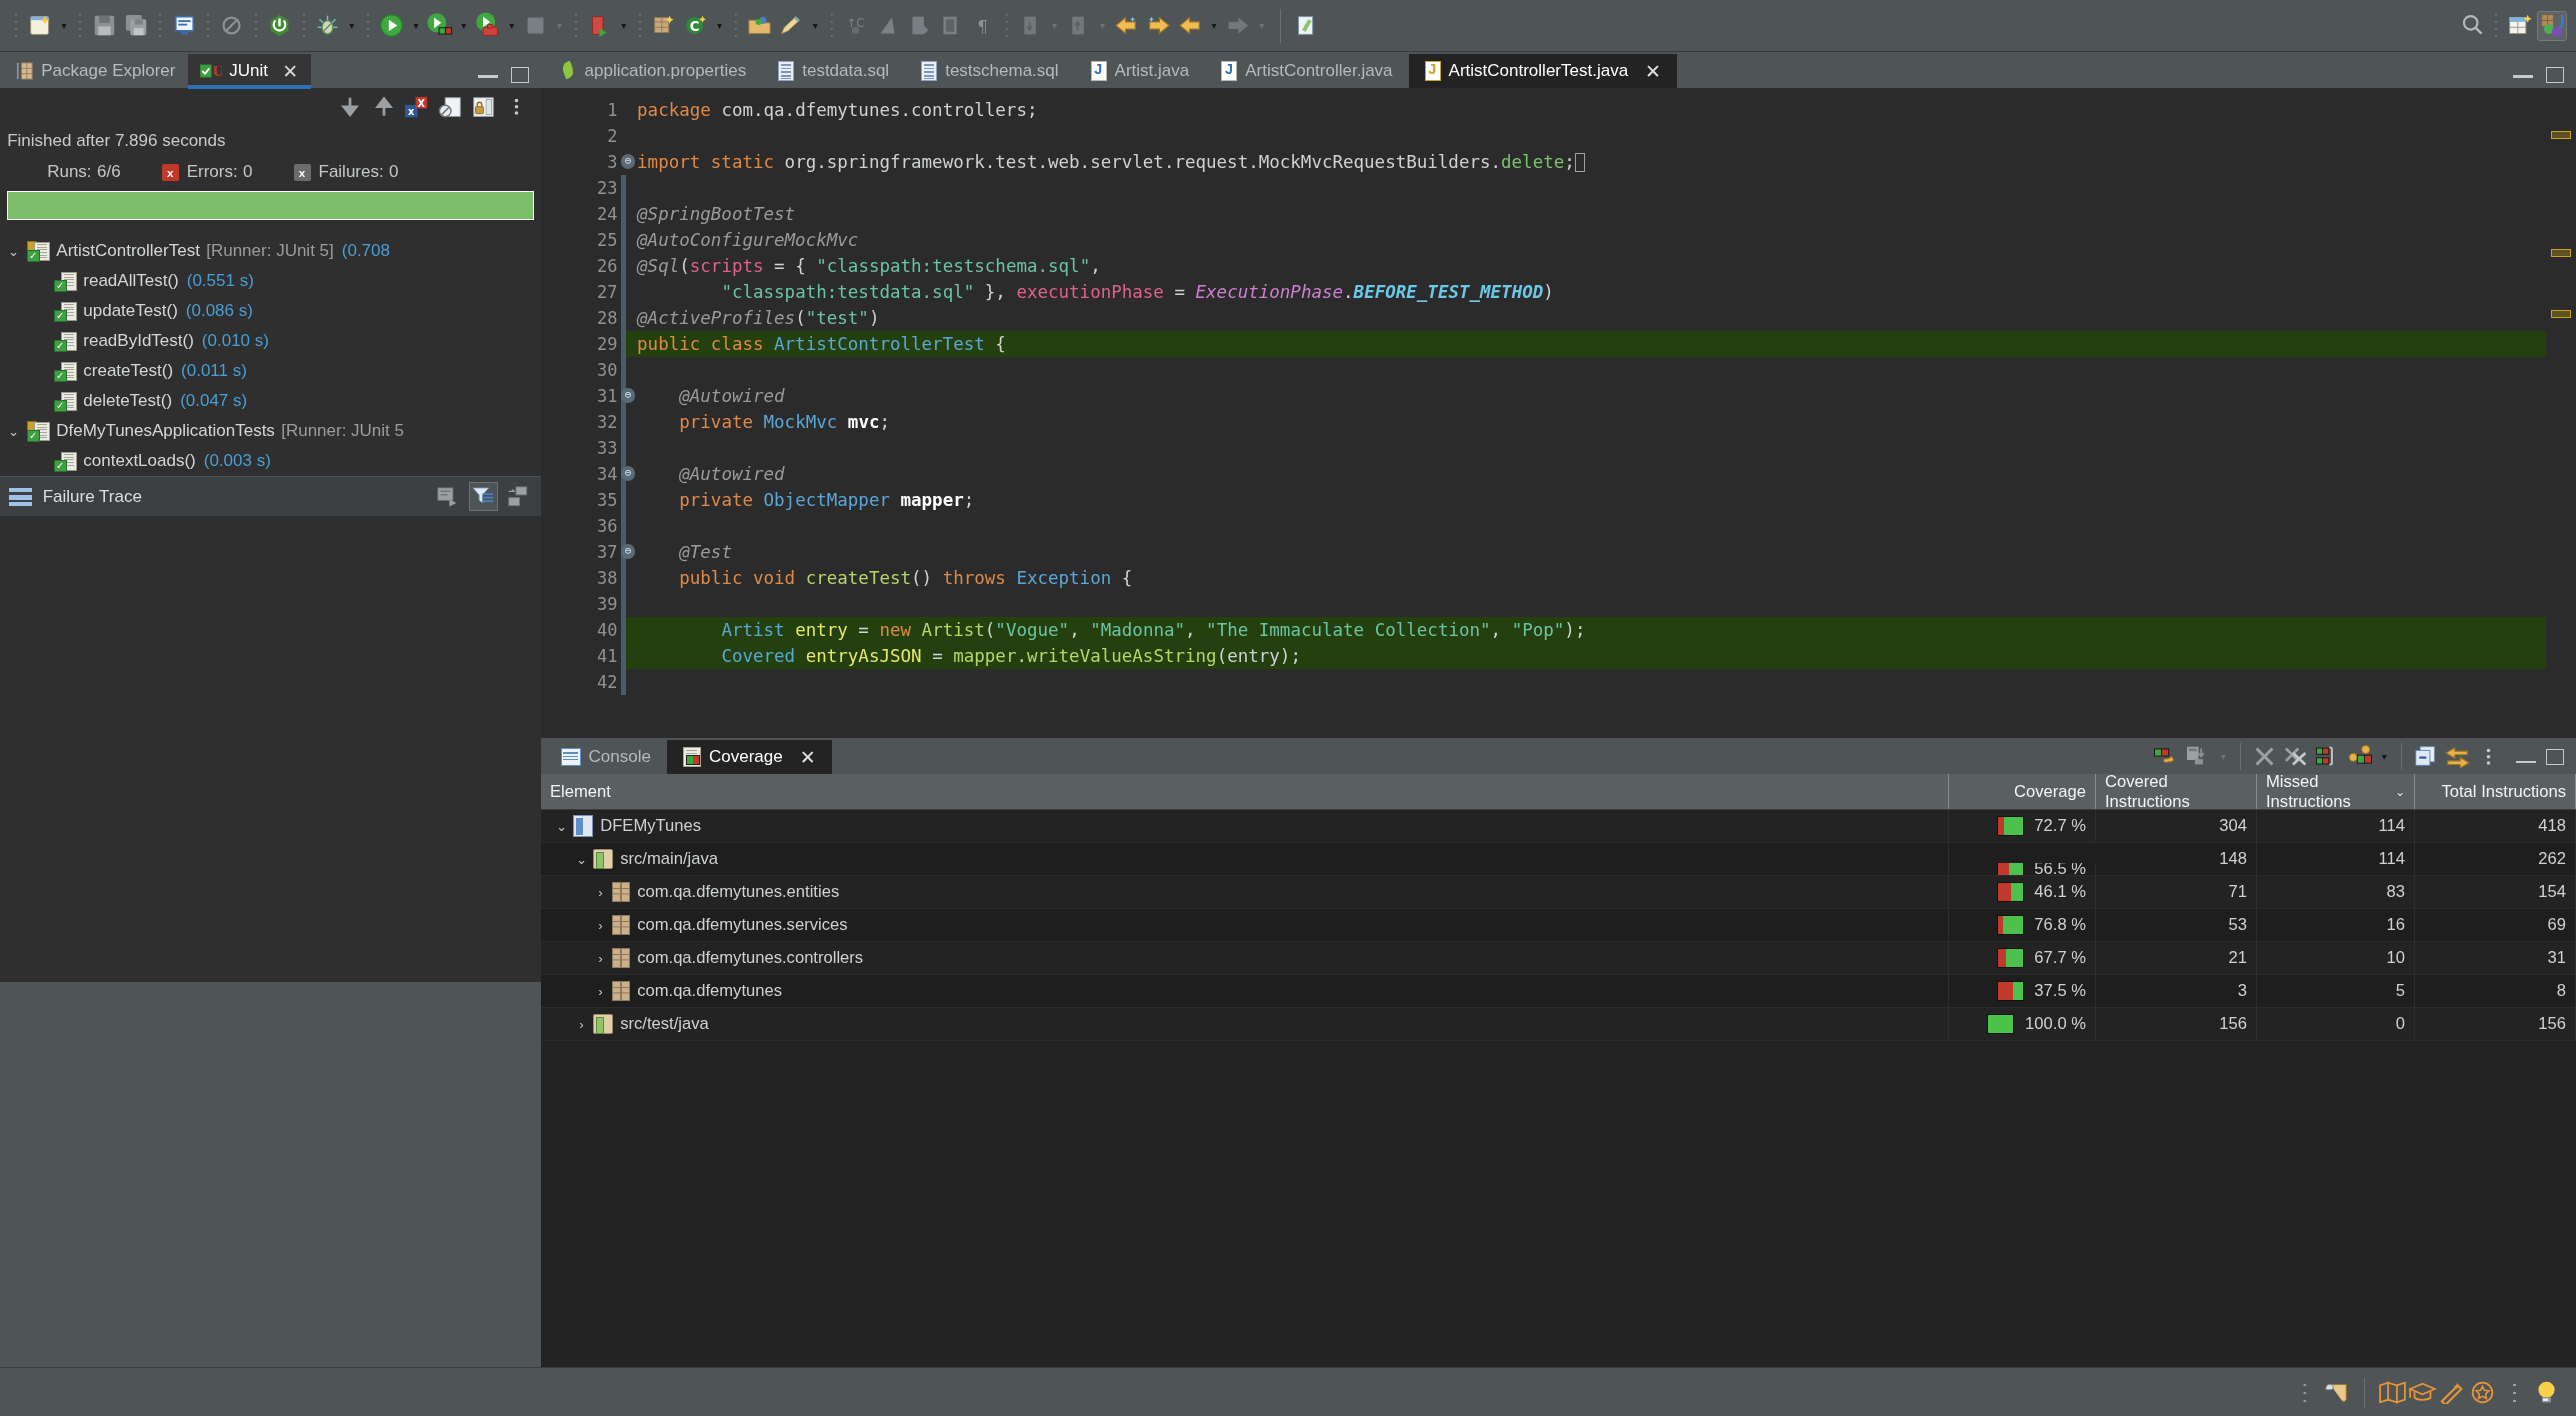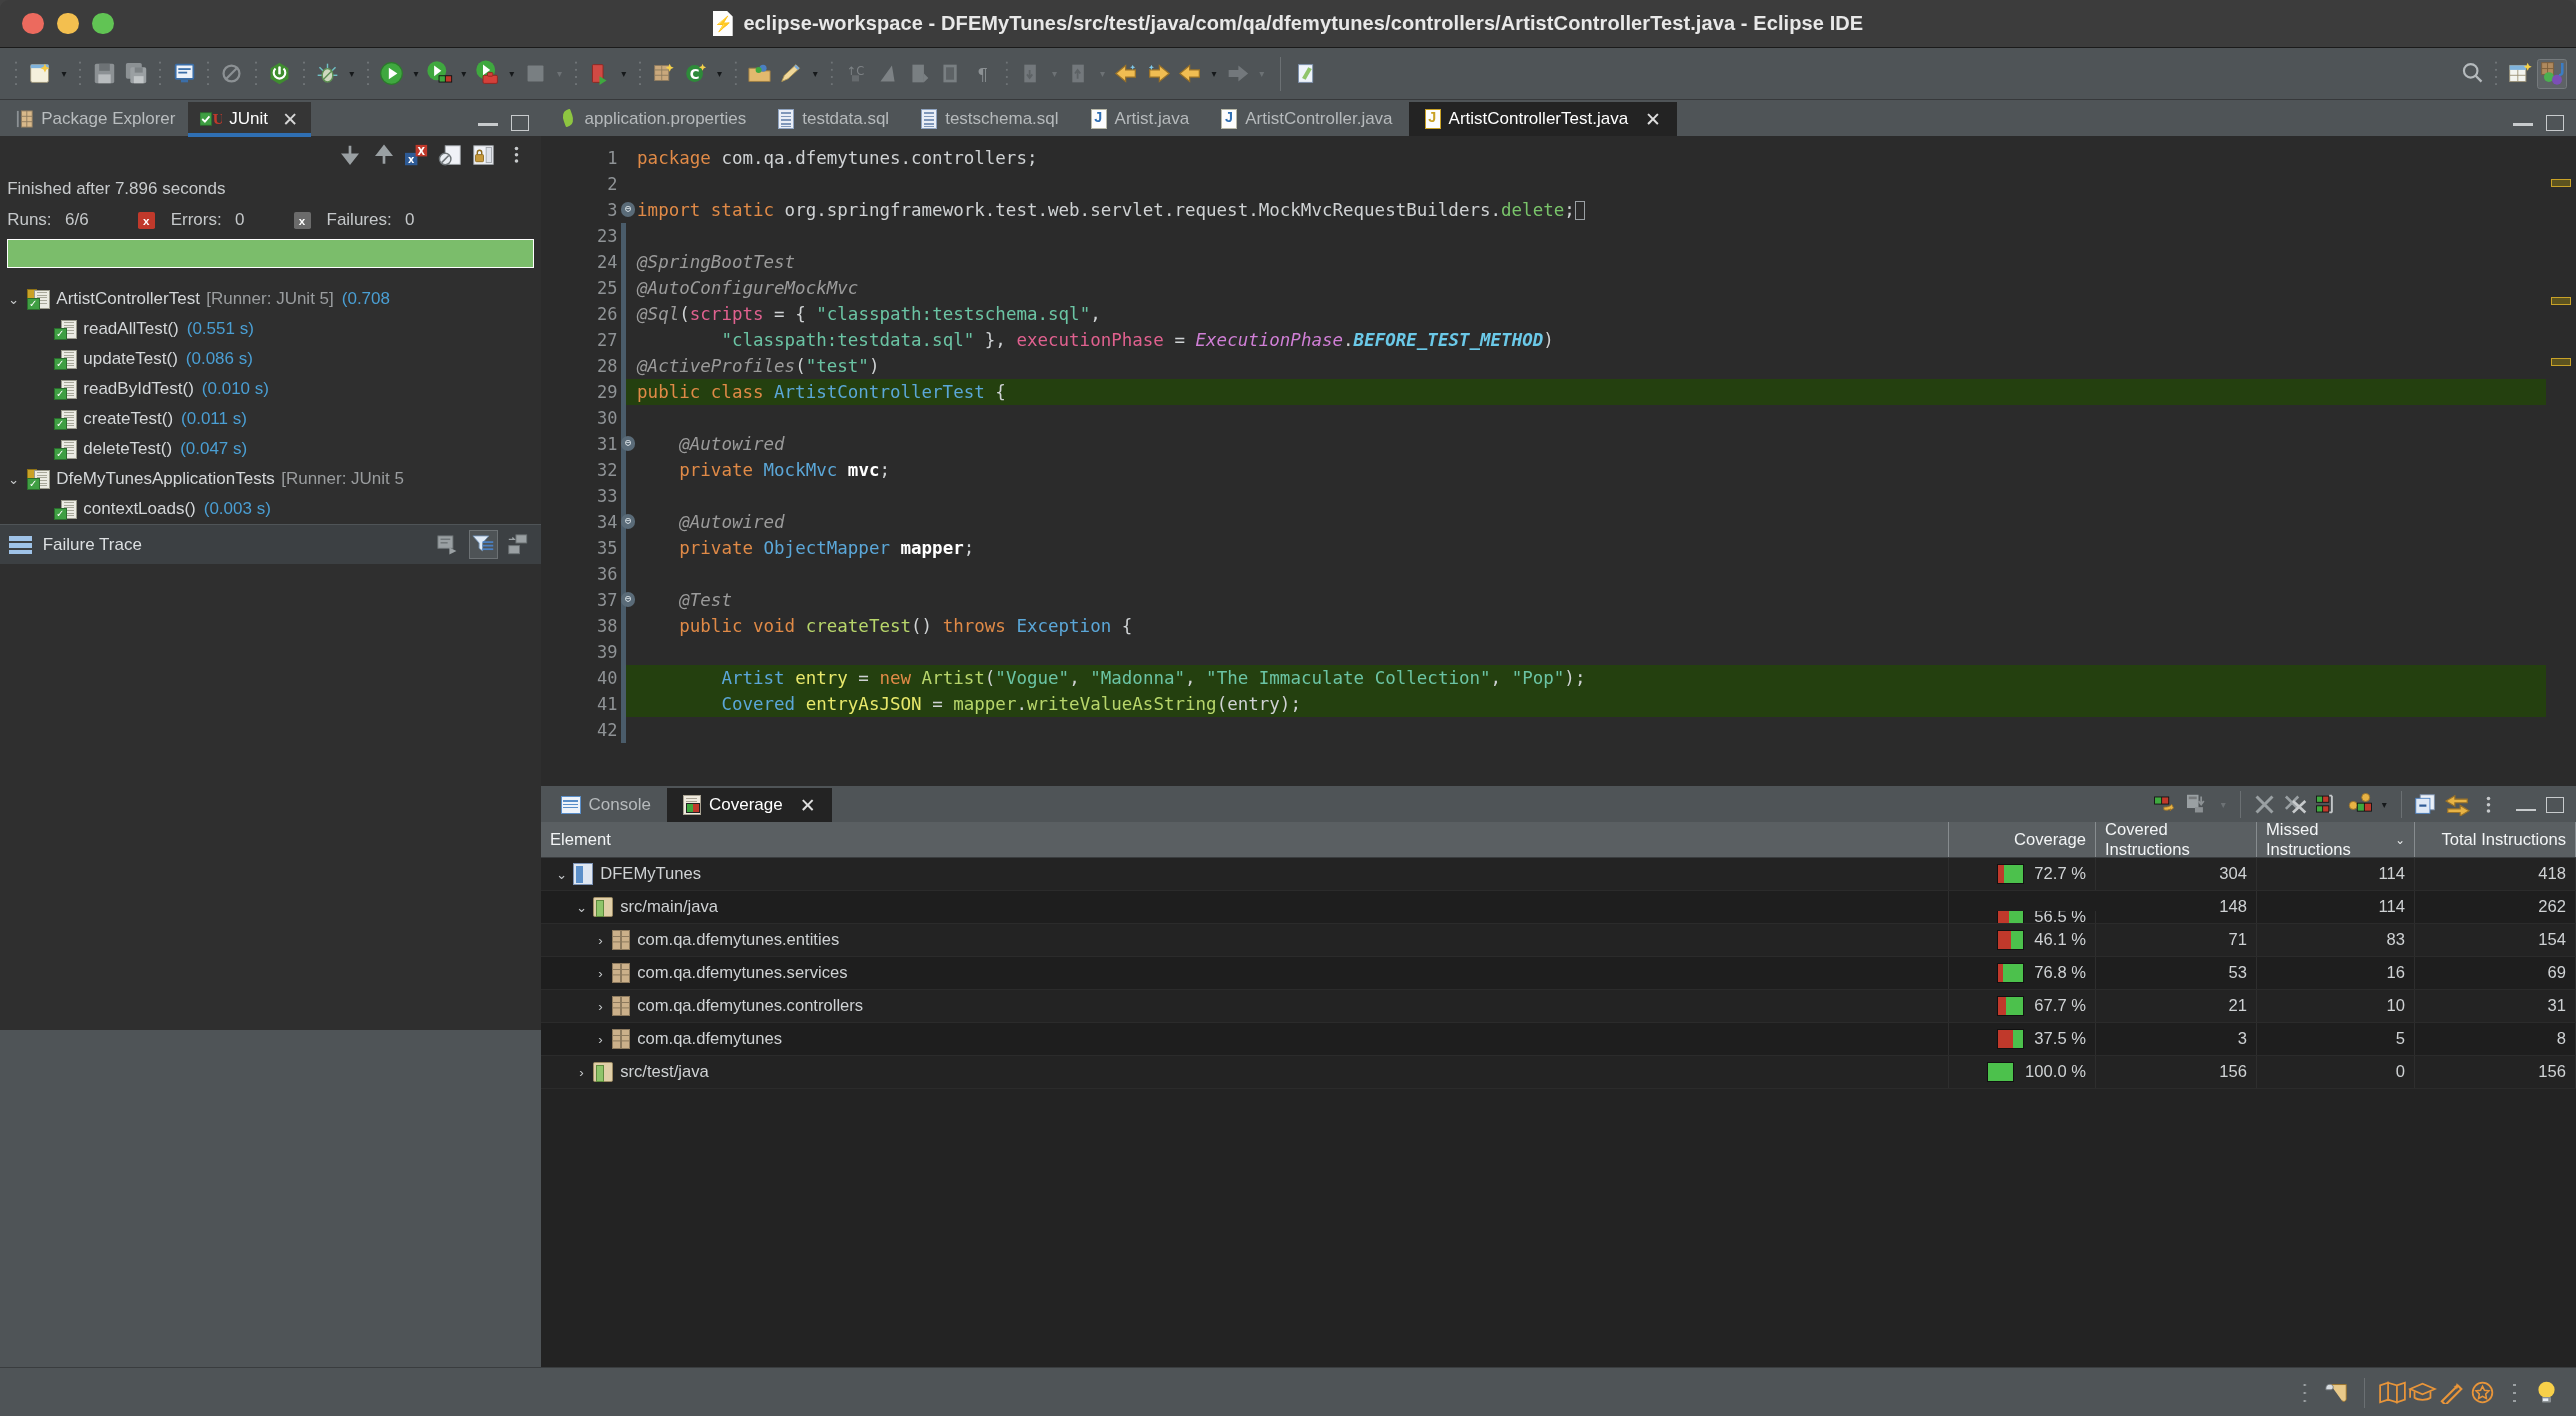--- a/index.html
+++ b/index.html
@@ -75,21 +75,21 @@
   .vtab.active::after { content: ""; position: absolute; left: 0; right: 0; bottom: -0.9px; height: 3.6px; background: #2f6fb3; }
   .vtab-x { color: #d6d6d6; font-size: 19px; margin-left: 7.2px; }
   .view-ctrl { margin-left: auto; display: flex; gap: 12.5px; padding-right: 12.5px; padding-bottom: 5.4px; color: #c8cbcd; }
   .min-ic { width: 20px; height: 2.7px; background: #c8cbcd; align-self: flex-end; margin-bottom: 4.5px; }
   .max-ic { width: 18px; height: 16px; border: 1.8px solid #c8cbcd; }
 
   .junit-panel { flex: 0 0 auto; background: #2f2f2f; display: flex; flex-direction: column; }
   .junit-tb { height: 38px; display: flex; align-items: center; justify-content: flex-end; gap: 6.3px; padding: 0 10.7px; background: #2f2f2f; }
   .ji { width: 27px; height: 27px; display: flex; align-items: center; justify-content: center; position: relative; }
   .status-line { color: #c8cbcd; font-size: 17px; padding: 5.4px 7.2px 7.2px 7.2px; }
-  .counters { display: flex; align-items: center; gap: 8px; padding: 3.6px 7.2px 9px 7.2px; color: #c5c8ca; font-size: 17px; }
+  .counters { display: flex; align-items: center; gap: 0; padding: 3.6px 7.2px 9px 7.2px; color: #c5c8ca; font-size: 17px; margin-left: 40px; }
   .cnt-label { margin-right: 5.4px; }
   .cnt-val { margin-right: 41px; color: #c5c8ca; }
   .xbadge {
     width: 17px; height: 17px; background: #c0392b; color: #fff; font-size: 11.6px; font-weight: bold;
     display: inline-flex; align-items: center; justify-content: center; margin-right: 8px; border-radius: 1.8px;
   }
   .progress-wrap { padding: 0 7.2px 9px 7.2px; }
   .progress { height: 29px; background: #7bbd6b; border: 0.9px solid #ffffff; }
 
   .tree { flex: 1; overflow: hidden; background: #2f2f2f; padding-top: 7.2px; }
@@ -211,31 +211,20 @@
   .sb-left { width: 541px; flex: none; }
   .sb-dots { width: 5.4px; height: 23px; background-image: radial-gradient(circle, #9ba0a3 1.3px, transparent 1.5px); background-size: 5.4px 8px; margin: 0 14.3px; flex: none; }
   .sb-line { width: 0.9px; height: 30px; background: #6b7073; margin: 0 12.5px; flex: none; }
   .sb-ic { width: 30px; height: 30px; display: flex; align-items: center; justify-content: center; font-size: 20px; }
 </style>
 </head>
 <body>
 
 <div class="app">
 
-  <div class="titlebar">
-    <div class="traffic">
-      <div class="dot red"></div>
-      <div class="dot yellow"></div>
-      <div class="dot green"></div>
-    </div>
-    <div class="title-center">
-      <div class="ecl-doc"></div>
-      <div class="title-text">eclipse-workspace - DFEMyTunes/src/test/java/com/qa/dfemytunes/controllers/ArtistControllerTest.java - Eclipse IDE</div>
-    </div>
-  </div>
 
   <div class="toolbar">
     <div class="tb-sep"></div>
     <div class="tb-icon">
       <svg class="ic" width="25" height="25" viewBox="0 0 28 28">
           <rect x="3" y="4" width="20" height="20" rx="2" fill="#f5f0dc" stroke="#9a9176"></rect>
           <rect x="3" y="4" width="20" height="4" fill="#7fb3dd"></rect>
           <path d="M19 3l1.6 3.4L24 8l-3.4 1.6L19 13l-1.6-3.4L14 8l3.4-1.6z" fill="#f6c944"></path>
         </svg>
     </div>

